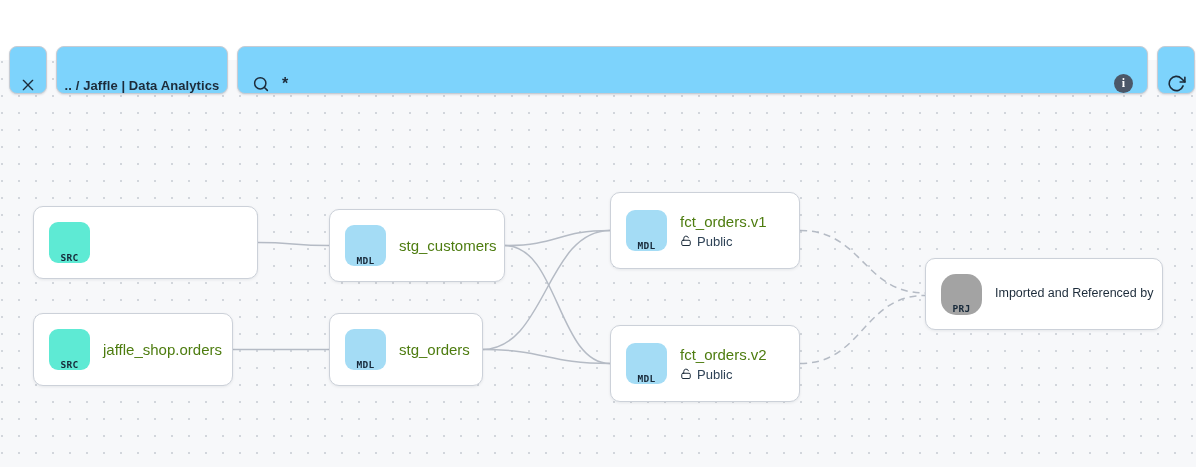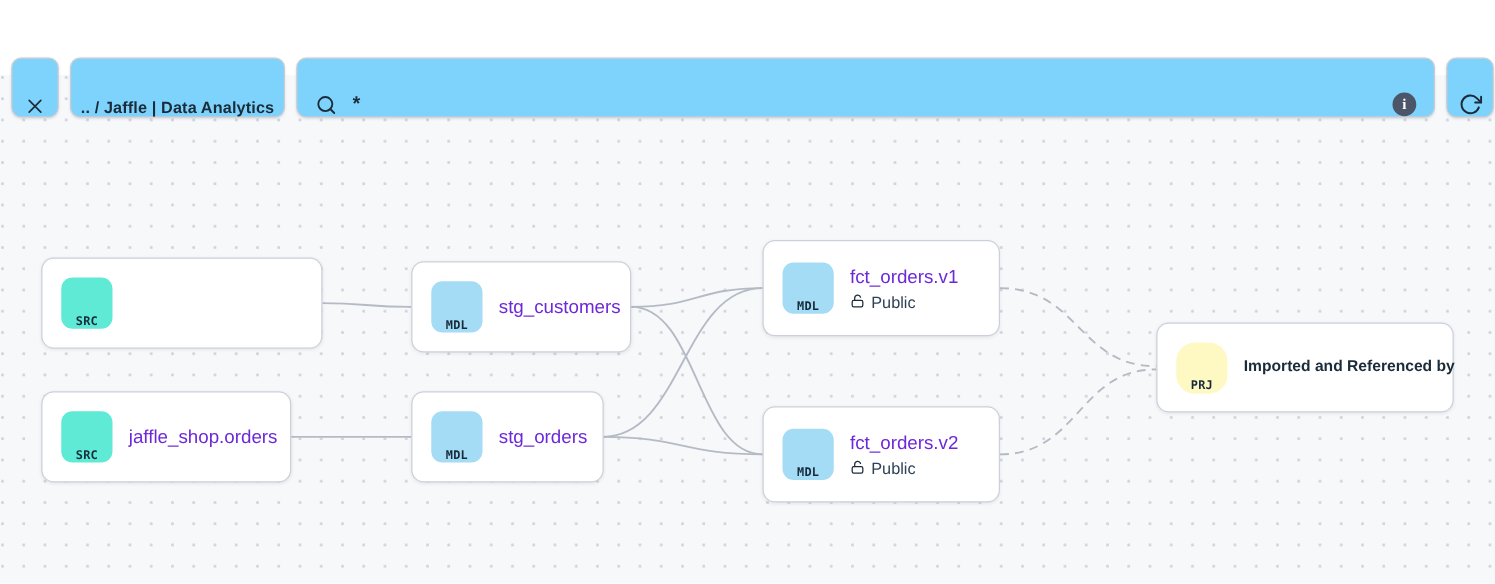--- a/index.html
+++ b/index.html
@@ -55,28 +55,28 @@
     cursor:pointer;
   }
   .badge {
     width:41px; height:41px; border-radius:9px; flex:0 0 auto;
     display:flex; flex-direction:column; align-items:center; justify-content:center;
     padding-top:2px;
     gap:28px;
   }
   .badge-src { background:#5eead4; }
   .badge-mdl { background:#a4dcf5; }
-  .badge-prj { background:#fef9c3;border-radius:15px; }
+  .badge-prj { background:#a3a3a3;border-radius:15px; }
   .badge-label {
     font-family:"DejaVu Sans Mono",monospace; font-size:9.5px; font-weight:700;
     color:#17293a; line-height:1.2; letter-spacing:.2px;
   }
-  .node-label { font-size:15px; color:#6d28d9; white-space:nowrap; }
+  .node-label { font-size:15px; color:#4d7c0f; white-space:nowrap; }
   .node-sub { display:flex; align-items:center; gap:5px; font-size:13px; color:#2e4256; margin-top:4px; white-space:nowrap;text-align:center; }
-  .prj-title { font-size:12.5px; color:#1c2b3a; margin-bottom:3px; white-space:nowrap;font-weight:bold; }
+  .prj-title { font-size:12.5px; color:#1c2b3a; margin-bottom:3px; white-space:nowrap; }
   .prj-sub   { font-size:16px;  color:#1c2b3a; white-space:nowrap; }
 
   #node-src-customers { left:33px;  top:206px; width:225px; height:73px; }
   #node-src-orders    { left:33px;  top:313px; width:200px; height:73px; }
   #node-stg-customers { left:329px; top:209px; width:176px; height:73px; }
   #node-stg-orders    { left:329px; top:313px; width:154px; height:73px; }
   #node-fct-v1        { left:610px; top:192px; width:190px; height:77px; }
   #node-fct-v2        { left:610px; top:325px; width:190px; height:77px; }
   #node-prj           { left:925px; top:258px; width:238px; height:72px; }
 

